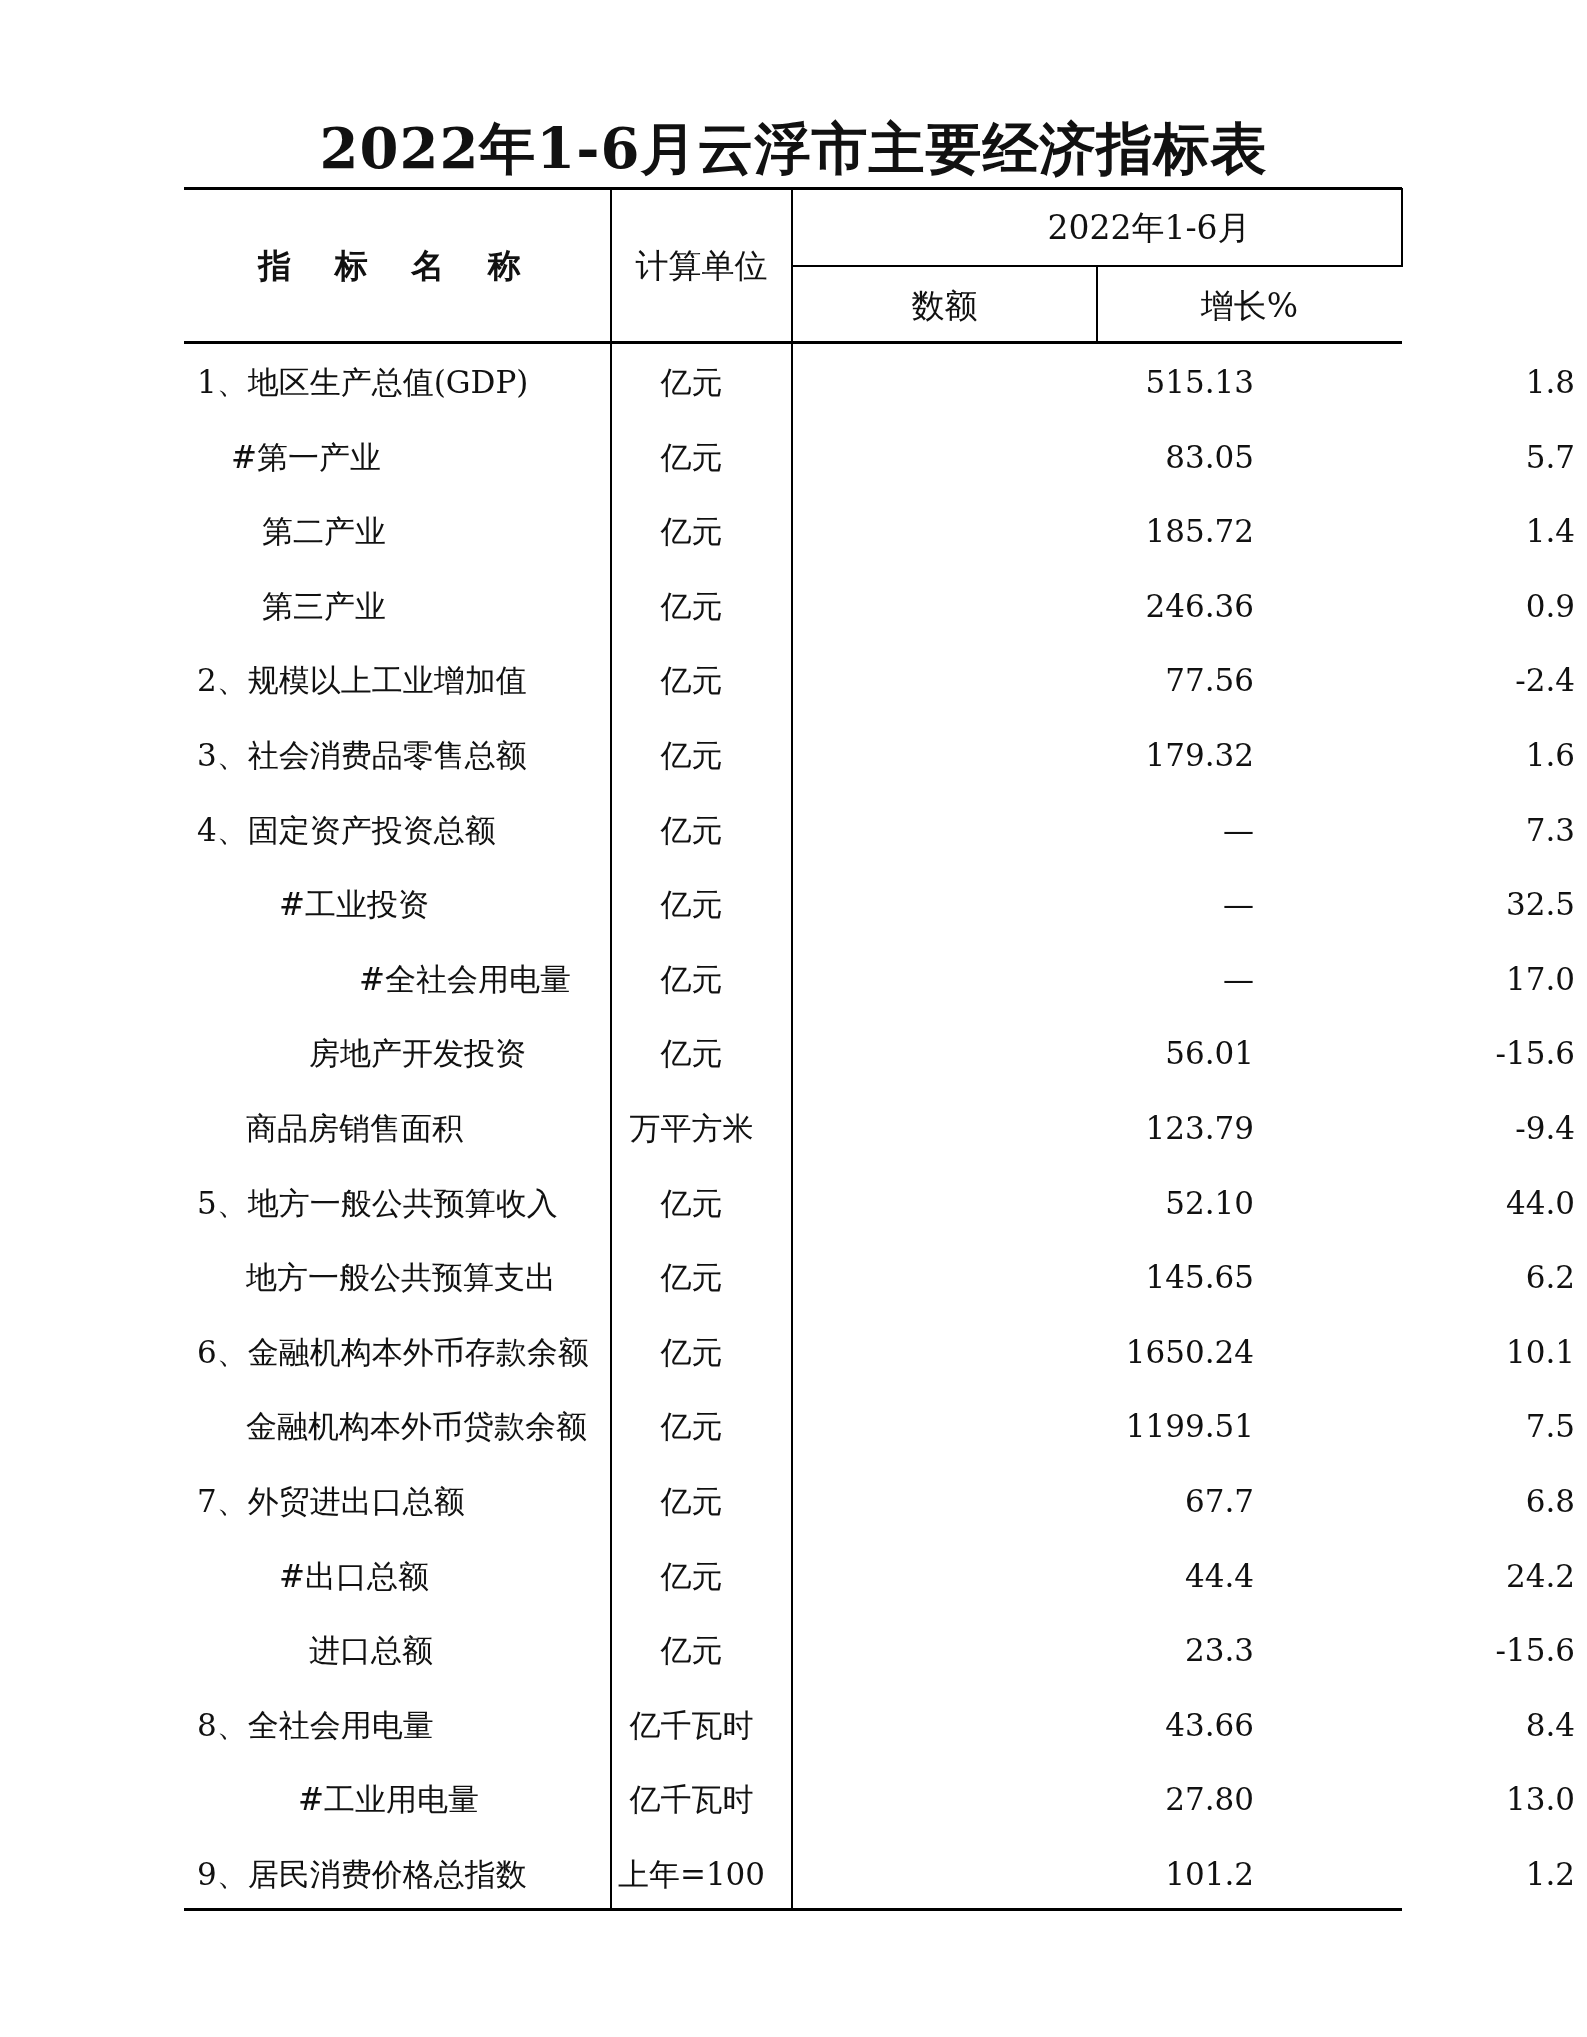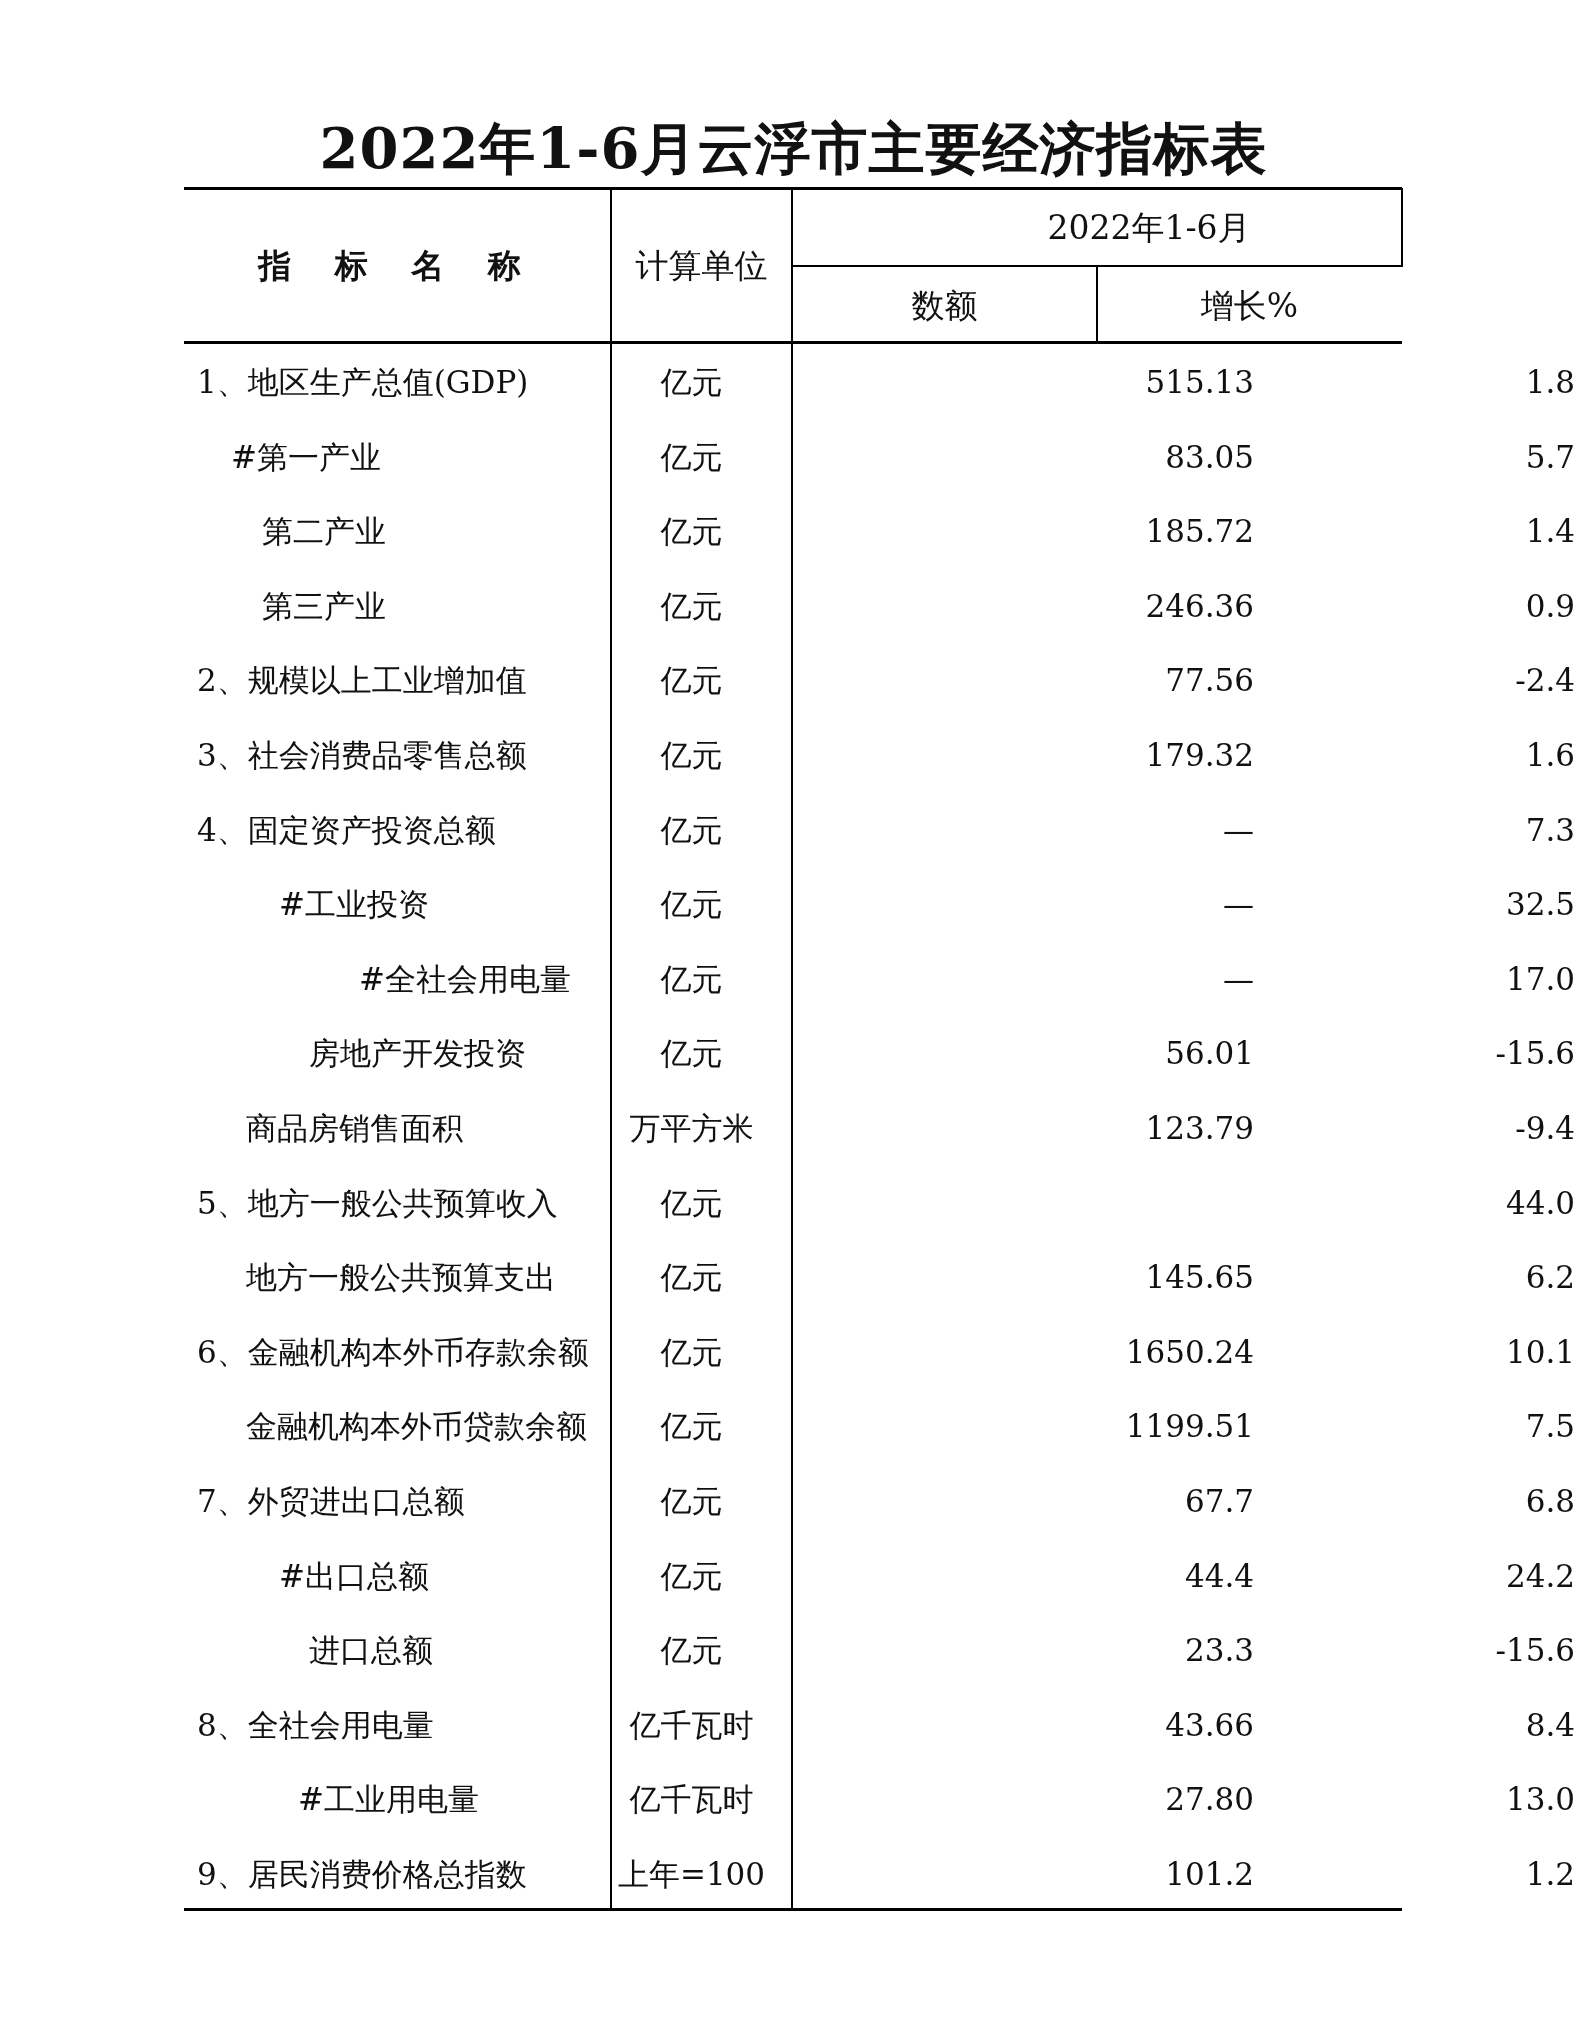--- a/index.html
+++ b/index.html
@@ -102,20 +102,21 @@
     </div>
     <div class="row" style="top: 1091px;">
       <div class="cell c-name" style="padding-left: 62px;">商品房销售面积</div>
       <div class="cell c-unit">万平方米</div>
       <div class="cell c-val">123.79</div>
       <div class="cell c-growth">-9.4</div>
     </div>
     <div class="row" style="top: 1165.6px;">
       <div class="cell c-name" style="padding-left: 13px;">5、地方一般公共预算收入</div>
       <div class="cell c-unit">亿元</div>
+      <div class="cell c-val">52.10</div>
       <div class="cell c-growth">44.0</div>
     </div>
     <div class="row" style="top: 1240.2px;">
       <div class="cell c-name" style="padding-left: 62px;">地方一般公共预算支出</div>
       <div class="cell c-unit">亿元</div>
       <div class="cell c-val">145.65</div>
       <div class="cell c-growth">6.2</div>
     </div>
     <div class="row" style="top: 1314.8px;">
       <div class="cell c-name" style="padding-left: 13px;">6、金融机构本外币存款余额</div>

